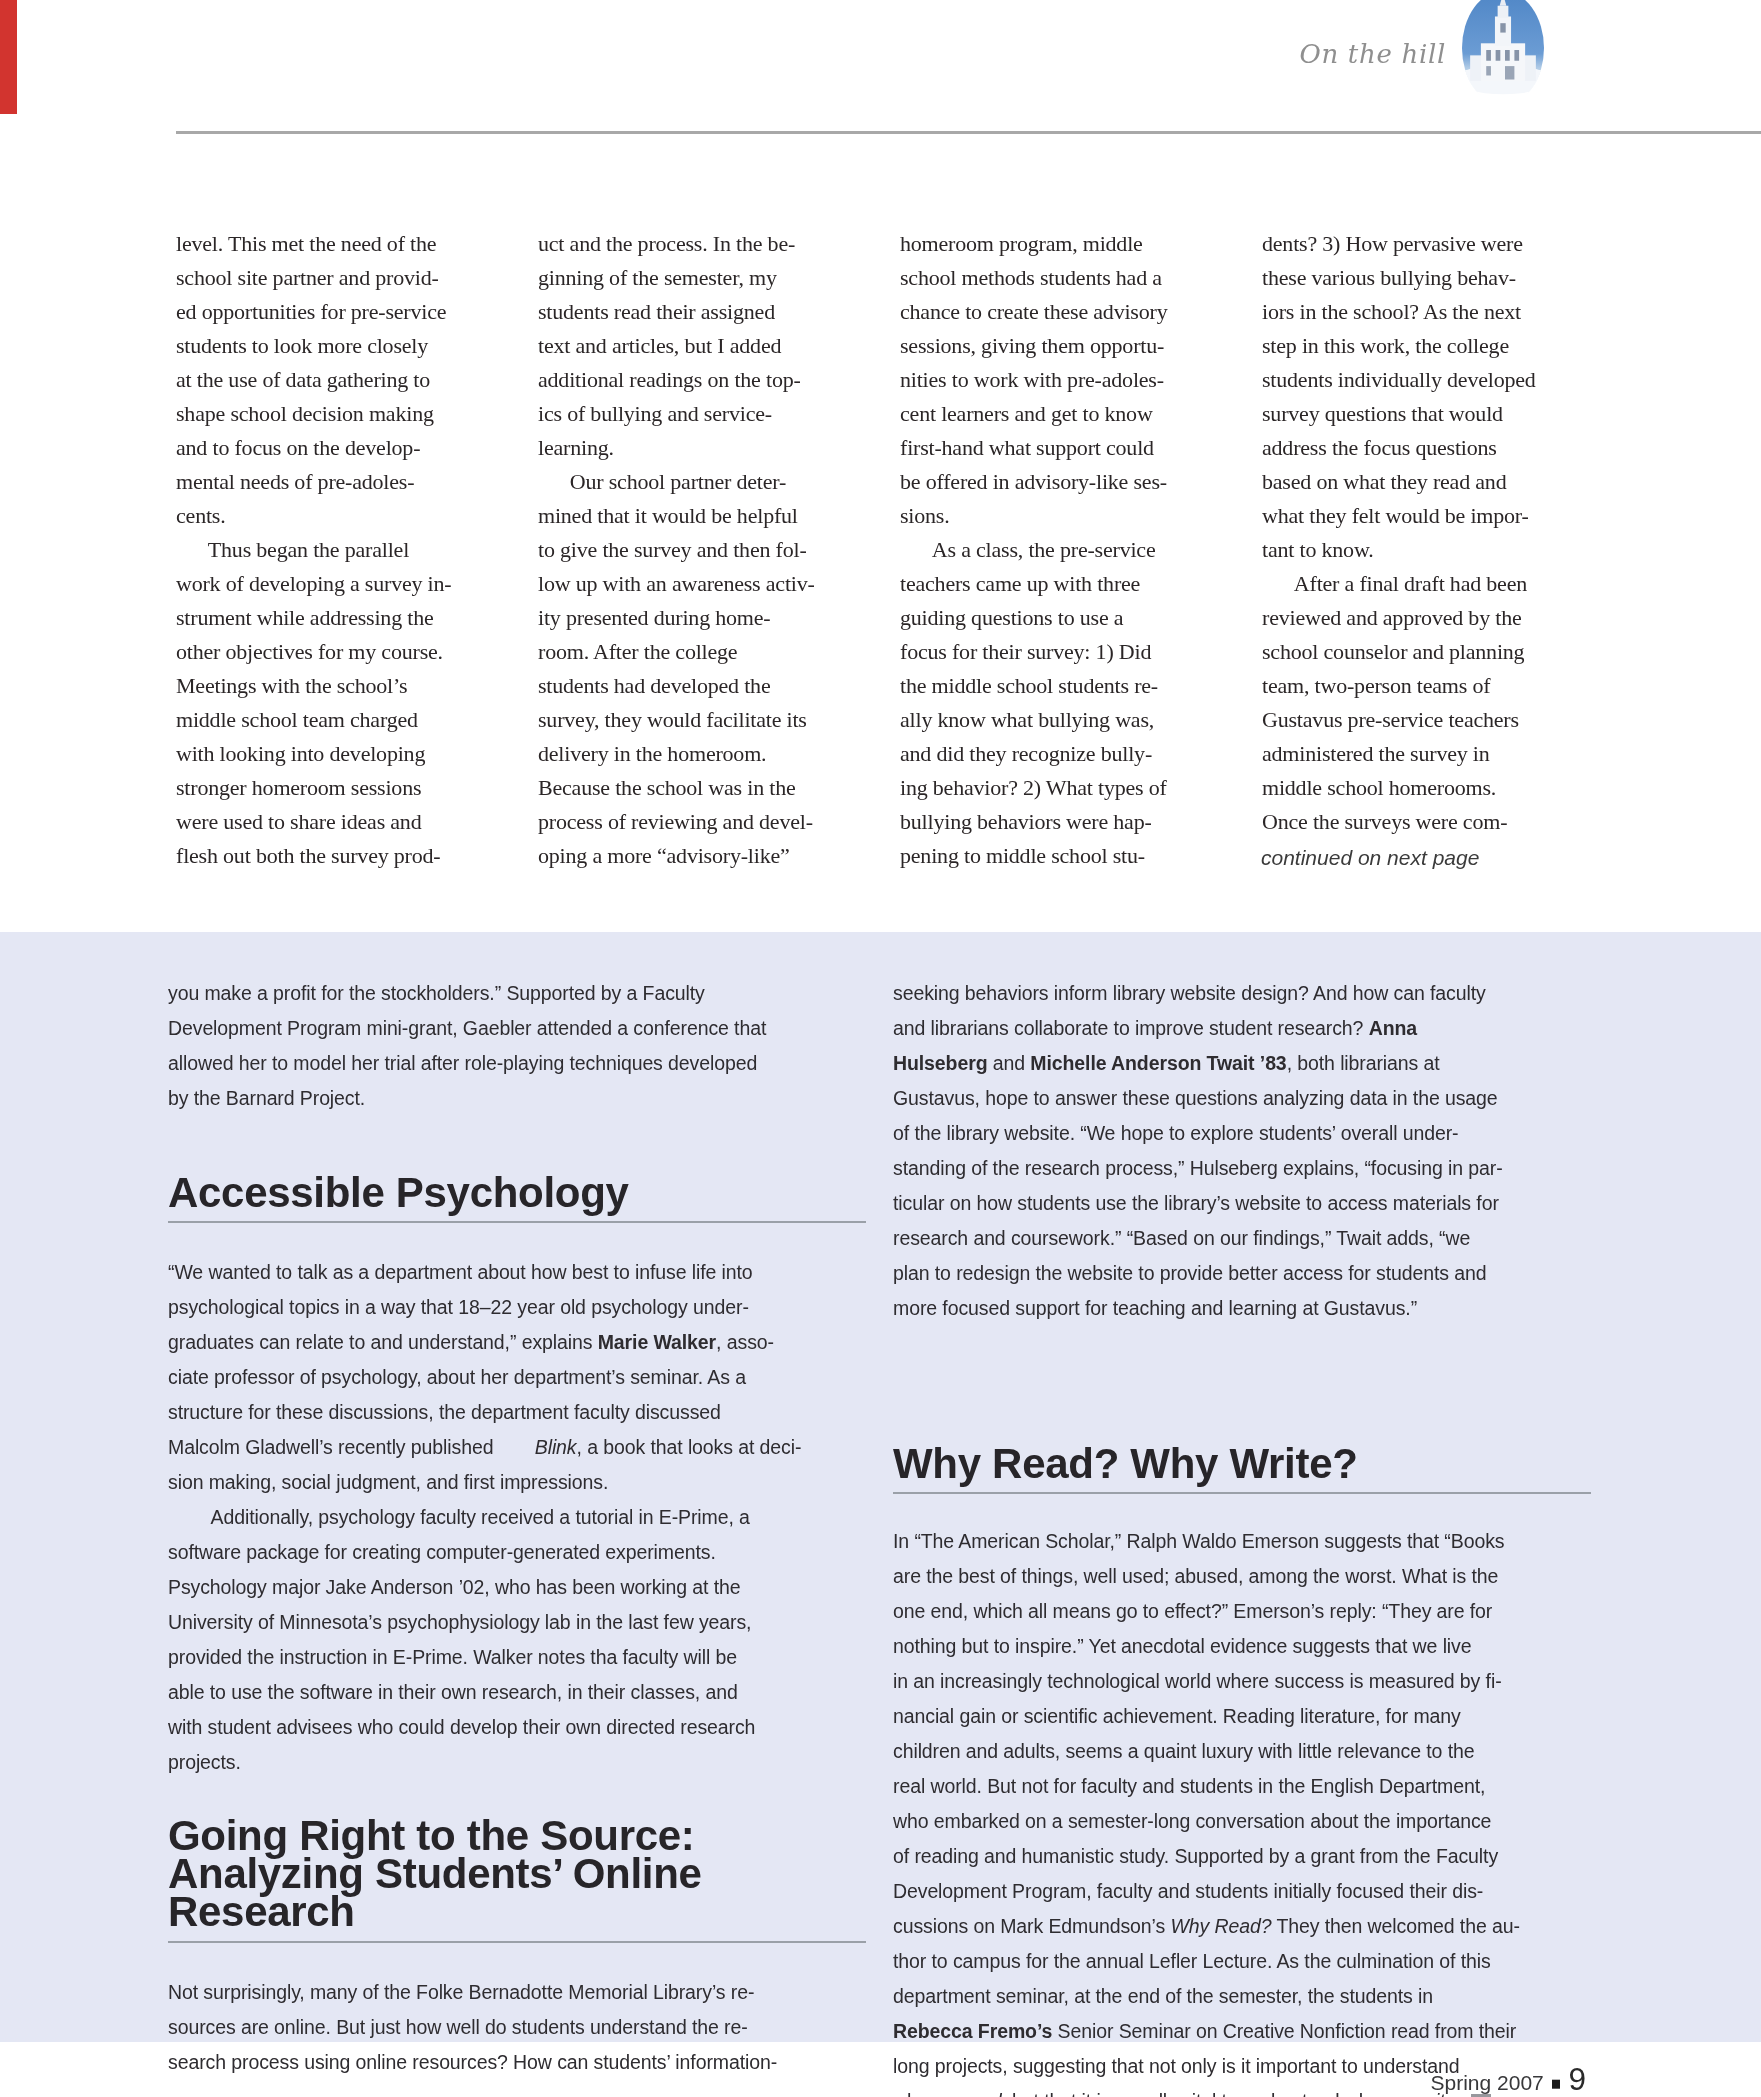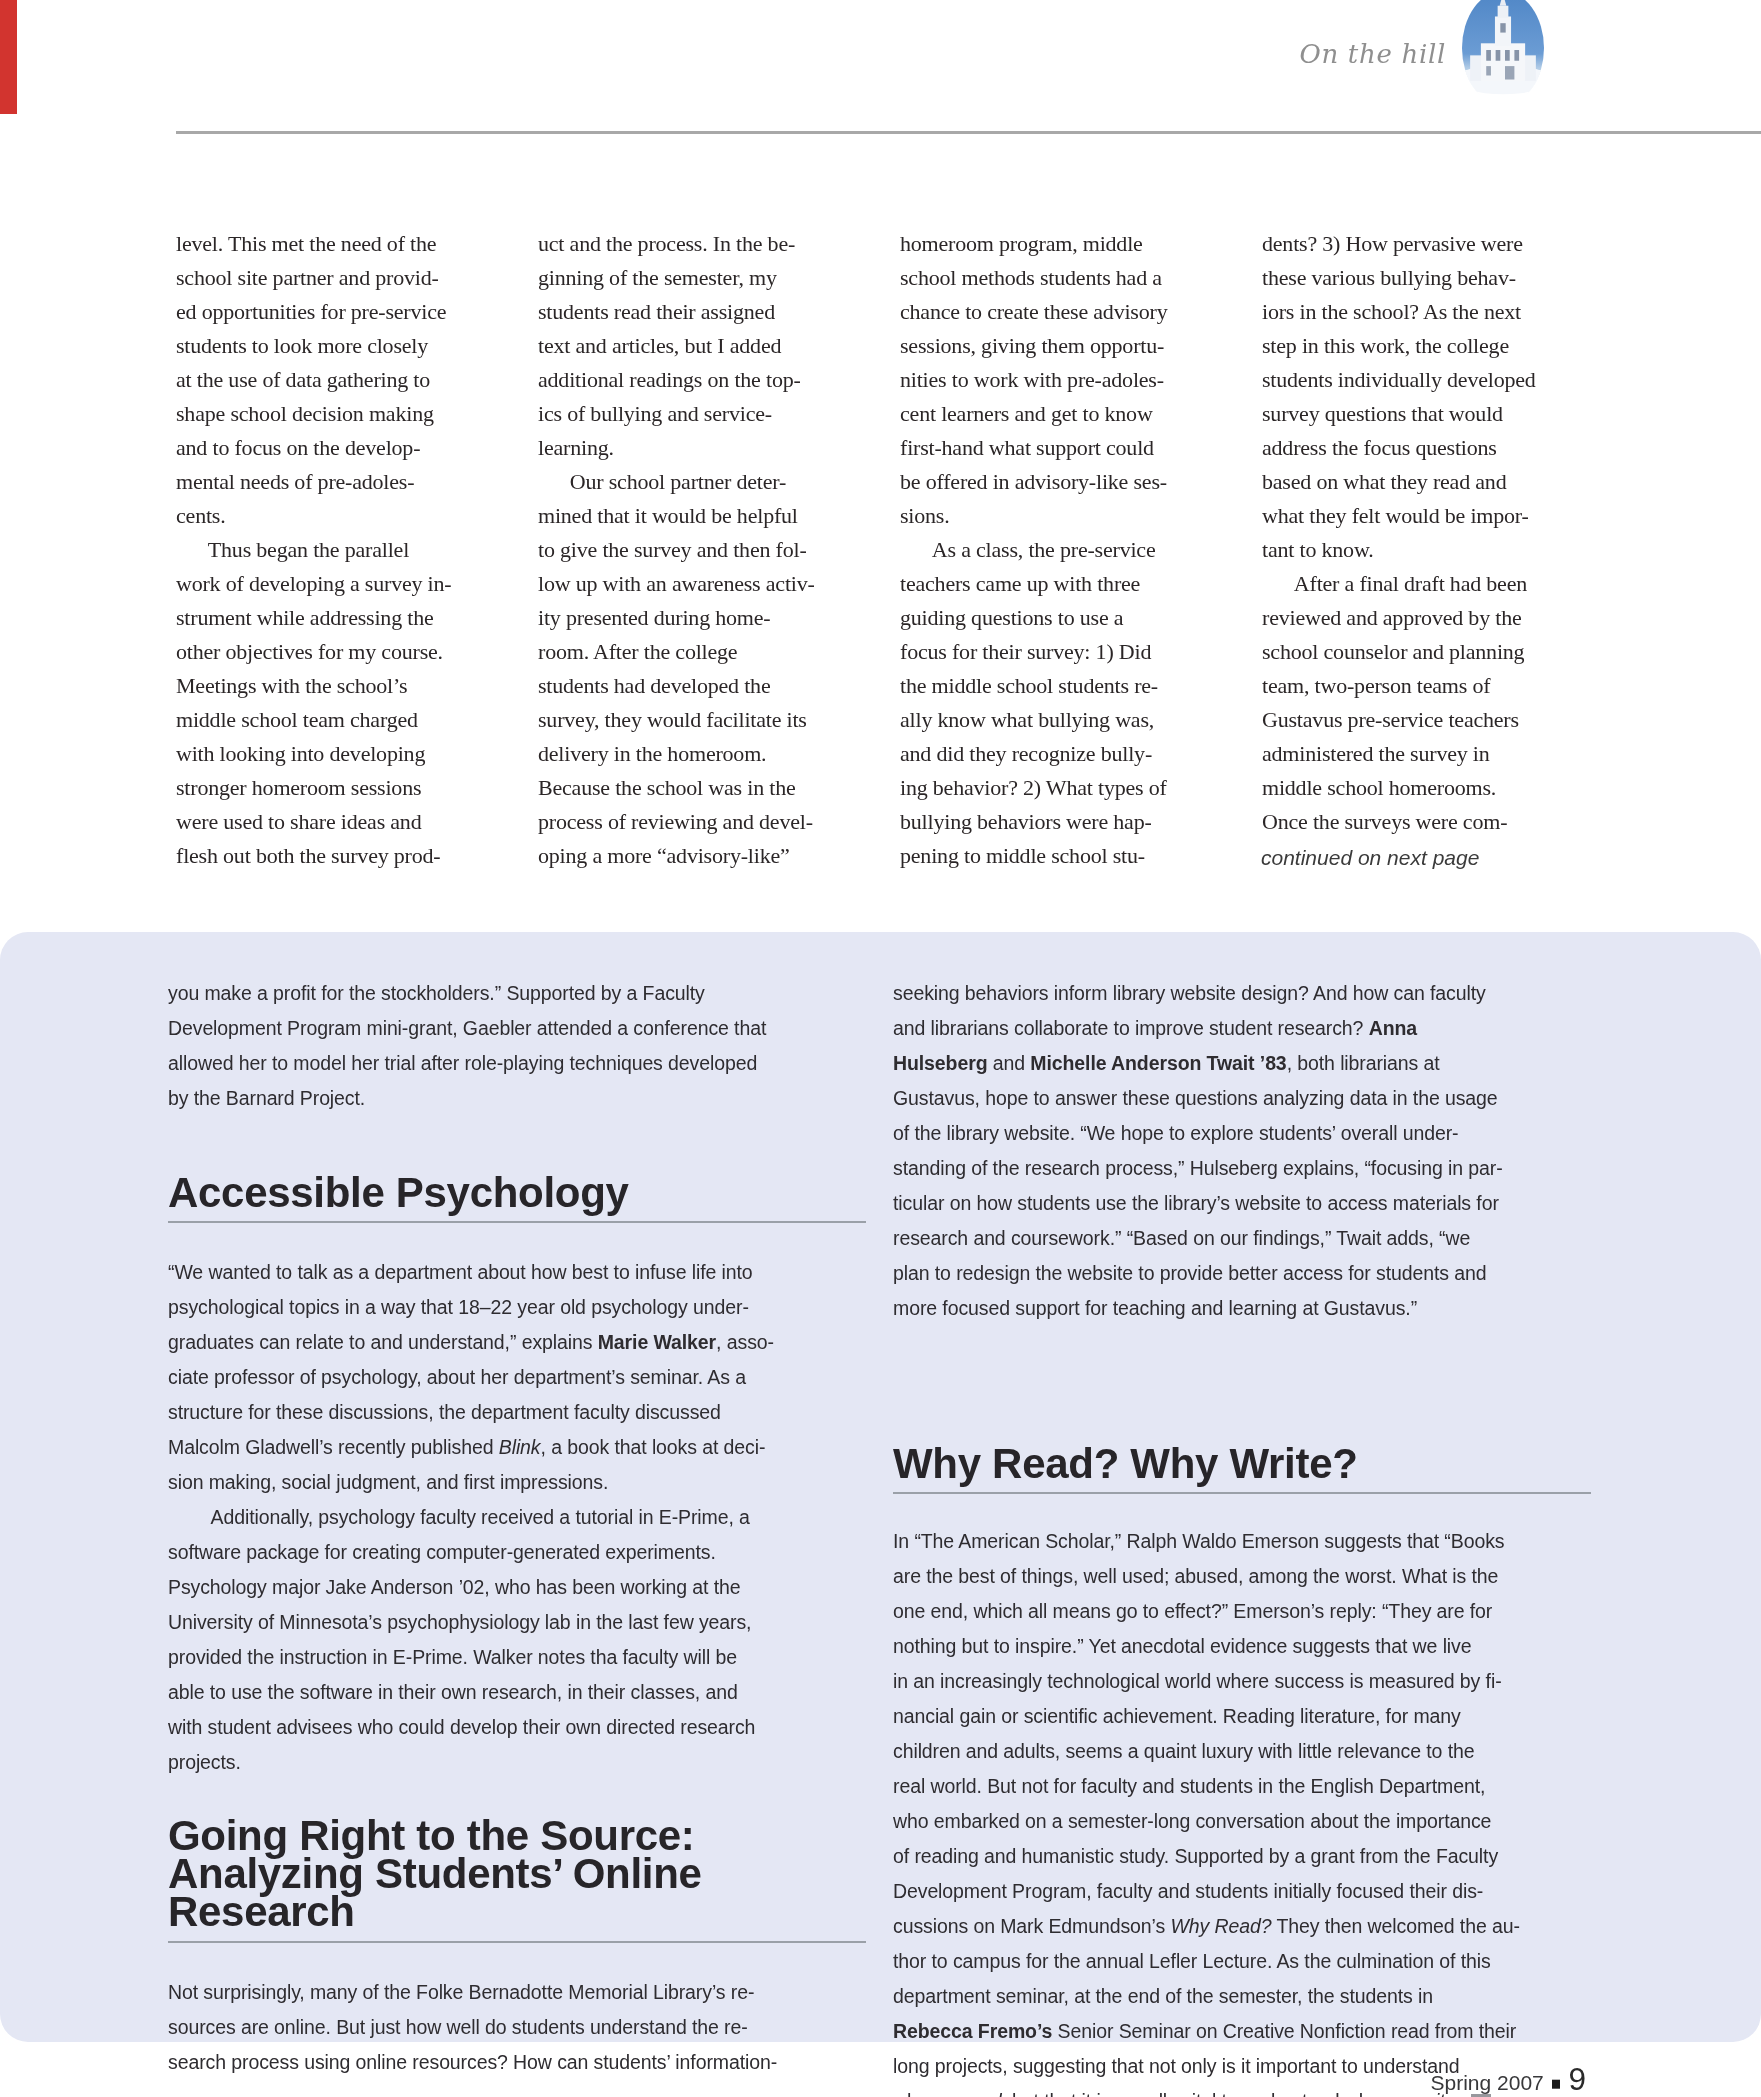--- a/index.html
+++ b/index.html
@@ -33,21 +33,20 @@
     color:#2b2627;
   }
   .continued{
     position:absolute;left:1261px;top:846px;width:327px;text-align:left;
     font-style:italic;font-size:21px;color:#3b3b3b;
   }
 
   .features{
     position:absolute;left:0;top:932px;width:1761px;height:1110px;
     background:#e4e7f4;
-    border-radius:28px;
   }
   .fcol{position:absolute;top:44px;width:698px;}
   .fleft{left:168px;}
   .fright{left:893px;}
   .fp{
     margin:0;white-space:pre-wrap;
     font-size:19.5px;line-height:35px;letter-spacing:-0.1px;color:#2e2c30;
   }
   .fh{
     margin:0;white-space:pre-line;
@@ -193,21 +192,21 @@
       <p class="fp"><span>you make a profit for the stockholders.” Supported by a Faculty
 Development Program mini-grant, Gaebler attended a conference that
 allowed her to model her trial after role-playing techniques developed
 by the Barnard Project.</span></p>
       <h2 class="fh" style="margin-top:58px">Accessible Psychology</h2>
       <p class="fp" style="margin-top:32px"><span>“We wanted to talk as a department about how best to infuse life into
 psychological topics in a way that 18–22 year old psychology under-
 graduates can relate to and understand,” explains </span><span style="font-weight: bold;">Marie Walker</span><span>, asso-
 ciate professor of psychology, about her department’s seminar. As a
 structure for these discussions, the department faculty discussed
-Malcolm Gladwell’s recently published </span><span style="font-style: italic;">Blink</span><span>, a book that looks at deci-
+Malcolm Gladwell’s recently published </span><span style="font-style: italic; margin-left: 36px;">Blink</span><span>, a book that looks at deci-
 sion making, social judgment, and first impressions.</span></p>
       <p class="fp"><span>        Additionally, psychology faculty received a tutorial in E-Prime, a
 software package for creating computer-generated experiments.
 Psychology major Jake Anderson ’02, who has been working at the
 University of Minnesota’s psychophysiology lab in the last few years,
 provided the instruction in E-Prime. Walker notes tha faculty will be
 able to use the software in their own research, in their classes, and
 with student advisees who could develop their own directed research
 projects.</span></p>
       <h2 class="fh" style="margin-top:37px">Going Right to the Source:

